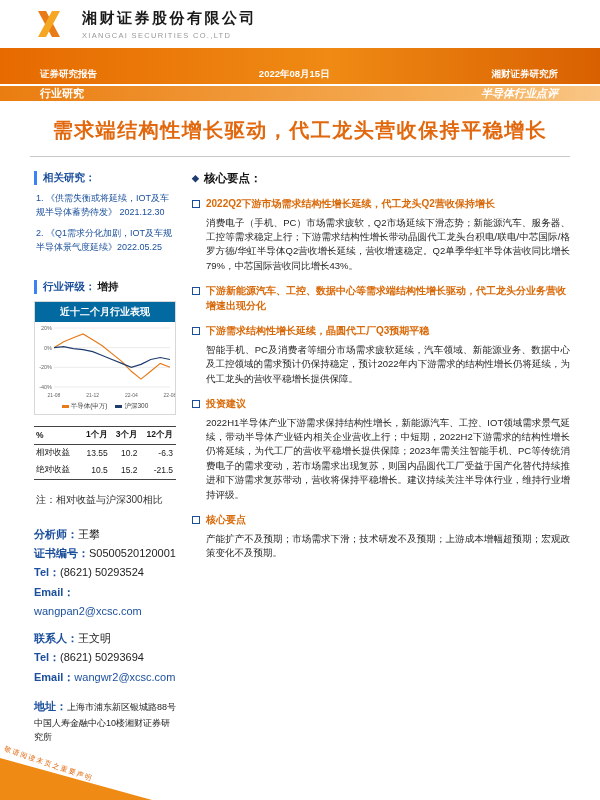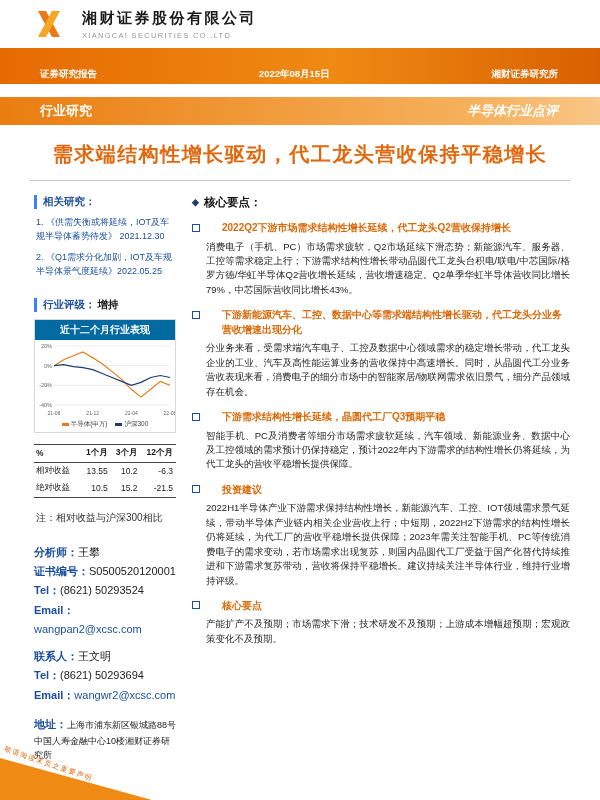--- a/index.html
+++ b/index.html
@@ -6,37 +6,37 @@
   .page{position:relative;width:600px;height:800px;background:#fff;overflow:hidden;
         font-family:"Liberation Sans",sans-serif;color:#222;}
   
   .brand{display:flex;align-items:flex-start;gap:20px;padding:9px 0 0 36px;height:39px;}
   .brand-cn{font-size:15px;font-weight:bold;letter-spacing:2.5px;color:#1a1a1a;}
   .brand-en{font-size:7.5px;color:#999;letter-spacing:1.3px;margin-top:3px;}
   
   .bar1{height:20px;background:linear-gradient(90deg,#e66a00,#ef8a14 55%,#d96000);
         display:flex;align-items:center;justify-content:space-between;
         padding:16px 42px 0 40px;color:#fff;font-size:9.5px;font-weight:bold;}
-  .bar2{height:28px;margin-top:13px;background:linear-gradient(90deg,#ea7d10,#f6b25e 80%,#f9c687);
+  .bar2{height:15px;margin-top:2px;background:linear-gradient(90deg,#ea7d10,#f6b25e 80%,#f9c687);
         display:flex;align-items:center;justify-content:space-between;
-        padding:0 42px 0 40px;color:#fff;font-size:13px;font-weight:bold;}
+        padding:0 42px 0 40px;color:#fff;font-size:11px;font-weight:bold;}
   .bar2 .sub{font-style:italic;}
   
   .title{margin:16px 36px 0;text-align:center;color:#e2680e;font-size:20px;
          font-weight:bold;letter-spacing:1.5px;line-height:1.3;}
   .rule{height:1px;background:#c8c8c8;margin:13px 30px 0;}
   
   .columns{display:flex;gap:16px;padding:14px 30px 0 34px;}
   .left{width:142px;flex:none;}
   .right{flex:1;min-width:0;}
   
   .side-heading{color:#1b4f9c;font-weight:bold;font-size:10.5px;border-left:3px solid #3b82f6;
                 padding-left:6px;margin-bottom:7px;display:flex;gap:2px;}
   .rating-val{color:#1a1a1a;}
-  .related{list-style:none;margin:0 0 19px;padding:0 0 0 2px;font-size:9px;
+  .related{list-style:none;margin:0 0 25px;padding:0 0 0 2px;font-size:9px;
            color:#1b4f9c;line-height:1.55;}
   .related li{margin-bottom:7px;}
   .chart-box{margin-top:6px;border:1px solid #d8d8d8;}
   .chart-title{background:#0369a1;color:#fff;font-size:10px;text-align:center;padding:3px 0;font-weight:bold;}
   .chart-box svg{display:block;background:#fff;}
   .legend{display:flex;gap:8px;justify-content:center;align-items:center;
           font-size:6.5px;color:#444;padding:2px 0 3px;}
   .legend i{display:inline-block;width:7px;height:3px;margin-right:2px;}
   .sw1{background:#e87a18;}
   .sw2{background:#1e3c6e;}
@@ -50,21 +50,21 @@
   .person{font-size:11px;margin-top:18px;line-height:1.75;}
   .person .lbl{color:#1b4f9c;font-weight:bold;}
   .person .email{color:#1b4f9c;}
   .gap{height:8px;}
   .address{margin-top:10px;font-size:9px;line-height:1.6;}
   
   .core-heading{display:flex;align-items:center;gap:5px;font-size:11.5px;font-weight:bold;
                 color:#111;margin-bottom:11px;}
   .diamond{color:#1e3c6e;font-size:9px;line-height:1;}
   .sec{margin-bottom:11px;}
-  .sec-title{display:flex;gap:22px;font-size:10px;font-weight:bold;color:#d96a0a;line-height:1.45;}
+  .sec-title{display:flex;gap:6px;font-size:10px;font-weight:bold;color:#d96a0a;line-height:1.45;}
   .bullet-square{width:6px;height:6px;border:1.5px solid #1b4f9c;background:#fff;flex:none;margin-top:2.5px;}
   .sec-body{margin:4px 0 0 14px;font-size:9.5px;color:#1f1f1f;line-height:1.52;text-align:justify;}
   
   .corner-triangle{position:absolute;left:0;bottom:0;width:0;height:0;
                    border-bottom:42px solid #ef8a14;border-right:152px solid transparent;}
   .disclaimer{position:absolute;left:6px;bottom:46px;color:#e2680e;font-size:7px;
               letter-spacing:1.5px;transform:rotate(19deg);transform-origin:left top;white-space:nowrap;}
 </style>
 </head>
 <body>
@@ -194,21 +194,20 @@
             <span>2022Q2下游市场需求结构性增长延续，代工龙头Q2营收保持增长</span>
           </div>
         <p class="sec-body">消费电子（手机、PC）市场需求疲软，Q2市场延续下滑态势；新能源汽车、服务器、工控等需求稳定上行；下游需求结构性增长带动晶圆代工龙头台积电/联电/中芯国际/格罗方德/华虹半导体Q2营收增长延续，营收增速稳定。Q2单季华虹半导体营收同比增长79%，中芯国际营收同比增长43%。</p>
       </section>
 
       <section class="sec">
         <div class="sec-title">
             <i class="bullet-square"></i>
             <span>下游新能源汽车、工控、数据中心等需求端结构性增长驱动，代工龙头分业务营收增速出现分化</span>
           </div>
-        <p class="sec-body">分业务来看，受需求端汽车电子、工控及数据中心领域需求的稳定增长带动，代工龙头企业的工业、汽车及高性能运算业务的营收保持中高速增长。同时，从晶圆代工分业务营收表现来看，消费电子的细分市场中的智能家居/物联网需求依旧景气，细分产品领域存在机会。</p>
       </section>
 
       <section class="sec">
         <div class="sec-title">
             <i class="bullet-square"></i>
             <span>下游需求结构性增长延续，晶圆代工厂Q3预期平稳</span>
           </div>
         <p class="sec-body">智能手机、PC及消费者等细分市场需求疲软延续，汽车领域、新能源业务、数据中心及工控领域的需求预计仍保持稳定，预计2022年内下游需求的结构性增长仍将延续，为代工龙头的营收平稳增长提供保障。</p>
       </section>
 

